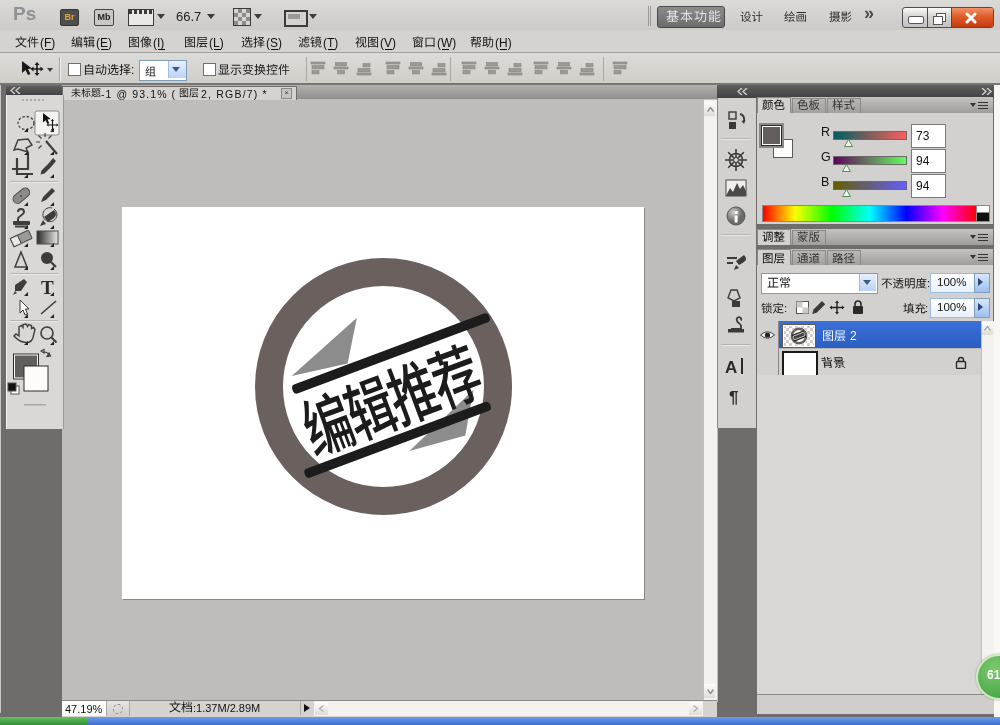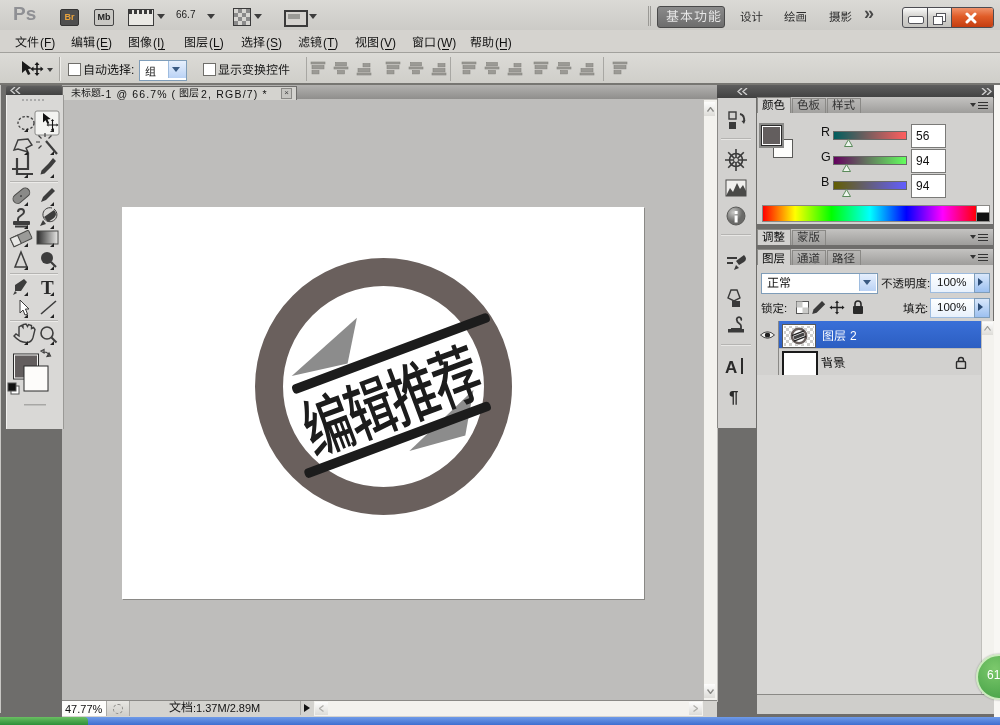--- a/index.html
+++ b/index.html
@@ -10,21 +10,21 @@
 <div style="position:absolute;left:0;top:85px;width:1px;height:628px;background:#c8c7c4"></div>
 <div style="position:absolute;left:994px;top:85px;width:6px;height:632px;background:#f8f7f4"></div>
 <div style="position:absolute;left:0;top:0;width:1000px;height:30px;background:linear-gradient(#dbdad6,#cccbc7)"></div>
 <div style="position:absolute;left:13px;top:3px;font-size:19px;font-weight:bold;color:#8f9094;letter-spacing:0px">Ps</div>
 <div style="position:absolute;left:60px;top:9px;width:17px;height:15px;background:#4e4e4e;border:1px solid #333;border-radius:2px;color:#e8a33d;font-size:9px;font-weight:bold;text-align:center;line-height:15px">Br</div>
 <div style="position:absolute;left:94px;top:9px;width:18px;height:15px;background:#c9c8c4;border:1px solid #444;border-radius:2px;color:#222;font-size:9px;font-weight:bold;text-align:center;line-height:15px">Mb</div>
 <div style="position:absolute;left:128px;top:9px;width:24px;height:15px;border:1px solid #3a3a3a;background:#e9e8e4">
 <div style="position:absolute;left:0;top:0;width:24px;height:4px;background:repeating-linear-gradient(90deg,#3a3a3a 0 3px,#e9e8e4 3px 5px)"></div>
   </div>
 <div style="position:absolute;left:157px;top:14px;width:0;height:0;border-left:4px solid transparent;border-right:4px solid transparent;border-top:5px solid #3d3d3d"></div>
-<div style="position:absolute;left:176px;top:9px;font-size:10px;color:#222">66.7</div>
+<div style="position:absolute;left:176px;top:9px;font-size:13px;color:#222">66.7</div>
 <div style="position:absolute;left:207px;top:14px;width:0;height:0;border-left:4px solid transparent;border-right:4px solid transparent;border-top:5px solid #3d3d3d"></div>
 <div style="position:absolute;left:233px;top:8px;width:16px;height:16px;border:1px solid #3a3a3a;background:
 conic-gradient(#8a8a8a 0 25%,#d6d5d1 0 50%,#8a8a8a 0 75%,#d6d5d1 0) 0 0/8px 8px"></div>
 <div style="position:absolute;left:254px;top:14px;width:0;height:0;border-left:4px solid transparent;border-right:4px solid transparent;border-top:5px solid #3d3d3d"></div>
 <div style="position:absolute;left:284px;top:10px;width:20px;height:13px;border:2px solid #3a3a3a;background:#d5d3cf"></div>
 <div style="position:absolute;left:288px;top:14px;width:12px;height:5px;background:#9a9a96"></div>
 <div style="position:absolute;left:309px;top:14px;width:0;height:0;border-left:4px solid transparent;border-right:4px solid transparent;border-top:5px solid #3d3d3d"></div>
 <div style="position:absolute;left:648px;top:6px;width:1px;height:20px;background:#9a9995"></div>
 <div style="position:absolute;left:650px;top:6px;width:1px;height:20px;background:#9a9995"></div>
 <div style="position:absolute;left:657px;top:6px;width:66px;height:20px;background:linear-gradient(#8b8b8b,#6d6d6d);border:1px solid #494949;border-radius:3px"></div>
@@ -172,38 +172,38 @@
 <div style="position:absolute;left:704px;top:102px;width:11px;height:14px;background:linear-gradient(#fdfdfc,#dddcd8)"></div>
 <svg style="position:absolute;left:707px;top:107px" width="7" height="5" viewBox="0 0 7 5">
     <path d="M0.5 4.5 L3.5 0.5 L6.5 4.5" stroke="#8a8a86" stroke-width="1.3" fill="none"></path>
   </svg>
 <div style="position:absolute;left:704px;top:684px;width:11px;height:14px;background:linear-gradient(#fdfdfc,#dddcd8)"></div>
 <svg style="position:absolute;left:707px;top:689px" width="7" height="5" viewBox="0 0 7 5">
     <path d="M0.5 0.5 L3.5 4.5 L6.5 0.5" stroke="#8a8a86" stroke-width="1.3" fill="none"></path>
   </svg>
 <div style="position:absolute;left:62px;top:700px;width:655px;height:16px;background:#d4d3cf;border-top:1px solid #8a8986"></div>
 <div style="position:absolute;left:62px;top:701px;width:44px;height:15px;background:#fdfdfb;border-right:1px solid #aaa9a5"></div>
-<div style="position:absolute;left:65px;top:703px;font-size:11px;color:#111">47.77%</div>
+<div style="position:absolute;left:65px;top:703px;font-size:11px;color:#111">47.19%</div>
 <div style="position:absolute;left:107px;top:701px;width:22px;height:15px;background:linear-gradient(#e8e7e3,#cfcec9);border-right:1px solid #aaa9a5"></div>
 <div style="position:absolute;left:113px;top:704px;width:8px;height:8px;border:1px dashed #8a8986;border-radius:50%"></div>
 <div style="position:absolute;left:300px;top:701px;width:13px;height:14px;background:#d4d3cf;border-left:1px solid #aaa9a5;border-right:1px solid #aaa9a5"></div>
 <div style="position:absolute;left:304px;top:704px;width:0;height:0;border-top:4px solid transparent;border-bottom:4px solid transparent;border-left:6px solid #111"></div>
 <div style="position:absolute;left:314px;top:701px;width:389px;height:15px;background:#f3f2ee"></div>
 <div style="position:absolute;left:315px;top:702px;width:13px;height:13px;background:linear-gradient(#fdfdfc,#dddcd8)"></div>
 <svg style="position:absolute;left:319px;top:705px" width="5" height="7" viewBox="0 0 5 7">
     <path d="M4.5 0.5 L0.5 3.5 L4.5 6.5" stroke="#b0afab" stroke-width="1.3" fill="none"></path>
   </svg>
 <div style="position:absolute;left:689px;top:702px;width:13px;height:13px;background:linear-gradient(#fdfdfc,#dddcd8)"></div>
 <svg style="position:absolute;left:693px;top:705px" width="5" height="7" viewBox="0 0 5 7">
     <path d="M0.5 0.5 L4.5 3.5 L0.5 6.5" stroke="#b0afab" stroke-width="1.3" fill="none"></path>
   </svg>
 <div style="position:absolute;left:0;top:717px;width:1000px;height:8px;background:linear-gradient(#6f9be8,#3e6fd0)"></div>
 <div style="position:absolute;left:0;top:717px;width:88px;height:8px;background:linear-gradient(#6abf62,#2e8f3a);border-radius:0 4px 0 0"></div>
 <div style="position:absolute;left:976px;top:654px;width:42px;height:42px;border-radius:50%;background:radial-gradient(circle at 40% 30%,#7cc96c,#3f9c42);border:2px solid #cdeac0;box-shadow:0 0 2px rgba(0,0,0,0.4);z-index:60"></div>
-<div style="position:absolute;left:987px;top:668px;font-size:12px;font-weight:normal;color:#fff;z-index:61">61</div>
+<div style="position:absolute;left:987px;top:668px;font-size:12px;font-weight:bold;color:#fff;z-index:61">61</div>
 <div style="position:absolute;left:6px;top:95px;width:56px;height:334px;background:#d9d8d6;border-left:1px solid #f2f1ef;border-right:1px solid #9a9996"></div>
 <div style="position:absolute;left:22px;top:99px;width:24px;height:2px;background:repeating-linear-gradient(90deg,#aaa 0 2px,#d9d8d6 2px 4px)"></div>
 <svg style="position:absolute;left:6px;top:95px" width="56" height="334" viewBox="0 0 56 334">
     <rect x="29" y="16" width="24" height="24" rx="2" fill="#f3f3f1" stroke="#8a8a88"></rect>
     <ellipse cx="20" cy="28" rx="8" ry="6.5" fill="none" stroke="#3d3d3d" stroke-width="1.3" stroke-dasharray="2.5 1.8"></ellipse>
     <path d="M37 18 l0 9.5 2.6-2.2 1.8 3.8 1.9-0.9 -1.8-3.8 3.2-.4Z" fill="#111"></path>
     <g stroke="#111" stroke-width="1.1">
       <path d="M46.5 26 v8 M42.5 30 h8"></path>
     </g>
     <path d="M46.5 24 l1.6 2.1 h-3.2Z M46.5 36 l1.6-2.1 h-3.2Z M40.5 30 l2.1-1.6 v3.2Z M52.5 30 l-2.1-1.6 v3.2Z" fill="#111"></path>
@@ -441,29 +441,29 @@
 <div style="left:270.5px;top:49px;width:7px;height:1px;background:#111"></div>
 <div style="left:323px;top:36px;font-size:12px;color:#111;font-weight:normal;white-space:nowrap;">(T)</div>
 <div style="left:327.5px;top:49px;width:7px;height:1px;background:#111"></div>
 <div style="left:380px;top:36px;font-size:12px;color:#111;font-weight:normal;white-space:nowrap;">(V)</div>
 <div style="left:384.5px;top:49px;width:7px;height:1px;background:#111"></div>
 <div style="left:437px;top:36px;font-size:12px;color:#111;font-weight:normal;white-space:nowrap;">(W)</div>
 <div style="left:441.5px;top:49px;width:7px;height:1px;background:#111"></div>
 <div style="left:495px;top:36px;font-size:12px;color:#111;font-weight:normal;white-space:nowrap;">(H)</div>
 <div style="left:499.5px;top:49px;width:7px;height:1px;background:#111"></div>
 <div style="left:131px;top:63px;font-size:12px;color:#111;font-weight:normal;white-space:nowrap;">:</div>
-<div style="left:101px;top:87.5px;font-size:10.5px;color:#111;font-weight:normal;white-space:nowrap;letter-spacing:1.1px">-1 @ 66.7% (</div>
+<div style="left:101px;top:87.5px;font-size:10.5px;color:#111;font-weight:normal;white-space:nowrap;letter-spacing:1.1px">-1 @ 93.1% (</div>
 <div style="left:201px;top:87.5px;font-size:10.5px;color:#111;font-weight:normal;white-space:nowrap;letter-spacing:1.2px">2, RGB/7) *</div>
 <div style="left:927px;top:276.5px;font-size:11.5px;color:#111;font-weight:normal;white-space:nowrap;">:</div>
 <div style="left:784px;top:301.5px;font-size:11.5px;color:#111;font-weight:normal;white-space:nowrap;">:</div>
 <div style="left:925px;top:301.5px;font-size:11.5px;color:#111;font-weight:normal;white-space:nowrap;">:</div>
 <div style="left:850px;top:329px;font-size:12px;color:#fff;font-weight:normal;white-space:nowrap;">2</div>
 <div style="left:193px;top:701.5px;font-size:11px;color:#111;font-weight:normal;white-space:nowrap;">:1.37M/2.89M</div>
 <div style="left:821px;top:125px;font-size:12.5px;color:#111;font-weight:normal;white-space:nowrap;">R</div>
-<div style="left:916px;top:129px;font-size:12px;color:#111;font-weight:normal;white-space:nowrap;">56</div>
+<div style="left:916px;top:129px;font-size:12px;color:#111;font-weight:normal;white-space:nowrap;">73</div>
 <div style="left:821px;top:150px;font-size:12.5px;color:#111;font-weight:normal;white-space:nowrap;">G</div>
 <div style="left:916px;top:154px;font-size:12px;color:#111;font-weight:normal;white-space:nowrap;">94</div>
 <div style="left:821px;top:175px;font-size:12.5px;color:#111;font-weight:normal;white-space:nowrap;">B</div>
 <div style="left:916px;top:179px;font-size:12px;color:#111;font-weight:normal;white-space:nowrap;">94</div>
 <div style="left:937px;top:276px;font-size:11.5px;color:#111;font-weight:normal;white-space:nowrap;">100%</div>
 <div style="left:937px;top:301px;font-size:11.5px;color:#111;font-weight:normal;white-space:nowrap;">100%</div>
 <svg style="position:absolute;left:0;top:0;pointer-events:none" width="1000" height="725" viewBox="0 0 1000 725">
     <defs>
       <path id="r25991" d="M423 823C453 774 485 707 497 666L580 693C566 734 531 799 501 847ZM50 664V590H206C265 438 344 307 447 200C337 108 202 40 36 -7C51 -25 75 -60 83 -78C250 -24 389 48 502 146C615 46 751 -28 915 -73C928 -52 950 -20 967 -4C807 36 671 107 560 201C661 304 738 432 796 590H954V664ZM504 253C410 348 336 462 284 590H711C661 455 592 344 504 253Z"></path>
       <path id="r20214" d="M317 341V268H604V-80H679V268H953V341H679V562H909V635H679V828H604V635H470C483 680 494 728 504 775L432 790C409 659 367 530 309 447C327 438 359 420 373 409C400 451 425 504 446 562H604V341ZM268 836C214 685 126 535 32 437C45 420 67 381 75 363C107 397 137 437 167 480V-78H239V597C277 667 311 741 339 815Z"></path>

